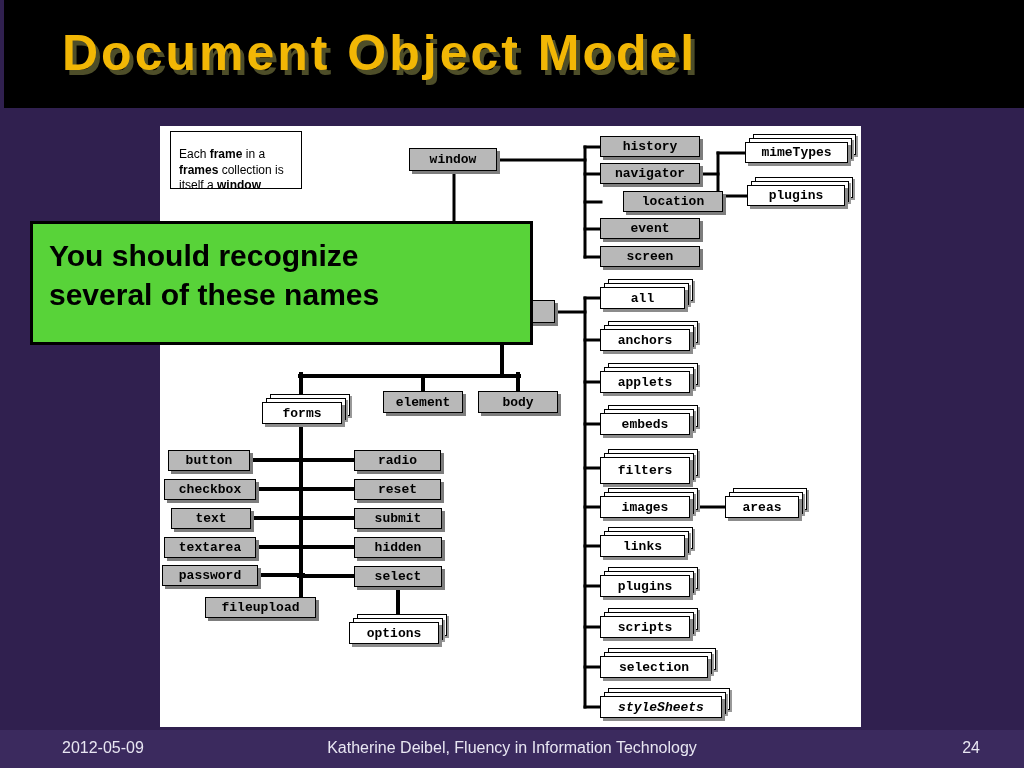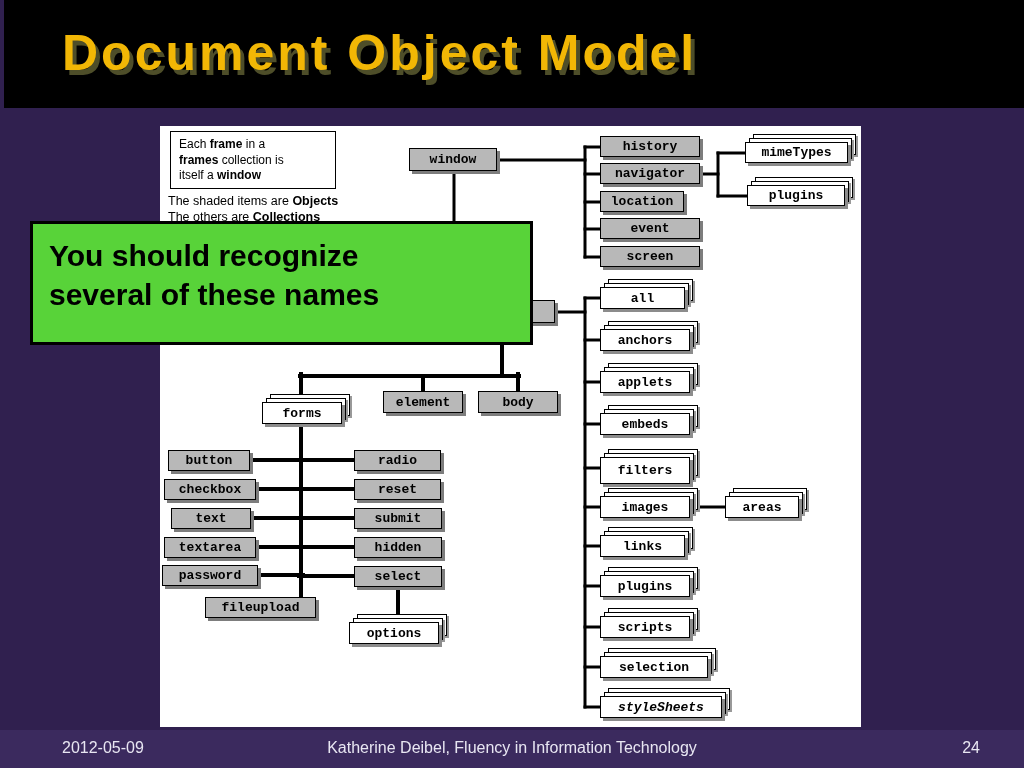--- a/index.html
+++ b/index.html
@@ -38,23 +38,23 @@
   }
   .node.object .face { background:#b8b8b8; box-shadow:3px 3px 0 #7d7d7d; }
   .node.collection .face { box-shadow:3px 3px 0 #8c8c8c; }
   .node .sheet {
     position:absolute; inset:0; background:#fff; border:1px solid #000;
     box-shadow:2px 2px 0 #999;
   }
   .node .s1 { transform:translate(4px,-4px); }
   .node .s2 { transform:translate(8px,-8px); }
   .note {
-    position:absolute; left:10px; top:5px; width:166px; height:58px;
+    position:absolute; left:10px; top:5px; width:132px; height:58px;
     border:1px solid #000; background:#fff;
-    font-size:12px; line-height:1.3; padding:5px 8px; color:#000;
+    font-size:12px; line-height:1.3; padding:15px 8px; color:#000;
   }
   .legend {
     position:absolute; left:8px; top:68px;
     font-size:12.5px; line-height:1.25; color:#000;
   }
   .callout {
     position:absolute; left:30px; top:221px; width:503px; height:124px;
     background:#58d339; border:3px solid #000;
     padding:12px 16px; z-index:10;
     font-size:30px; font-weight:bold; color:#000; line-height:39px;
@@ -139,21 +139,21 @@
   <div class="nodes">
       <div class="node object" style="left: 249px; top: 22px; width: 88px; height: 23px;">
         <div class="face">window</div>
       </div>
       <div class="node object" style="left: 440px; top: 10px; width: 100px; height: 21px;">
         <div class="face">history</div>
       </div>
       <div class="node object" style="left: 440px; top: 37px; width: 100px; height: 21px;">
         <div class="face">navigator</div>
       </div>
-      <div class="node object" style="left: 440px; top: 65px; width: 84px; height: 21px;">
+      <div class="node object" style="left: 463px; top: 65px; width: 100px; height: 21px;">
         <div class="face">location</div>
       </div>
       <div class="node object" style="left: 440px; top: 92px; width: 100px; height: 21px;">
         <div class="face">event</div>
       </div>
       <div class="node object" style="left: 440px; top: 120px; width: 100px; height: 21px;">
         <div class="face">screen</div>
       </div>
       <div class="node collection" style="left: 585px; top: 16px; width: 103px; height: 21px;">
         <div class="sheet s2"></div>
@@ -278,24 +278,20 @@
         <div class="face">options</div>
       </div>
     </div>
 
   <div class="note">
     <div><span>Each </span><b>frame</b><span> in a</span></div>
     <div><b>frames</b><span> collection is</span></div>
     <div><span>itself a </span><b>window</b></div>
   </div>
 
-  <div class="legend">
-    <div><span>The shaded items are </span><b>Objects</b></div>
-    <div><span>The others are </span><b>Collections</b></div>
-  </div>
 </div>
 
 <div class="callout">
   <div>You should recognize</div>
   <div>several of these names</div>
 </div>
 
 <div class="footer">
   <span class="f-date">2012-05-09</span>
   <span class="f-credit">Katherine Deibel, Fluency in Information Technology</span>

